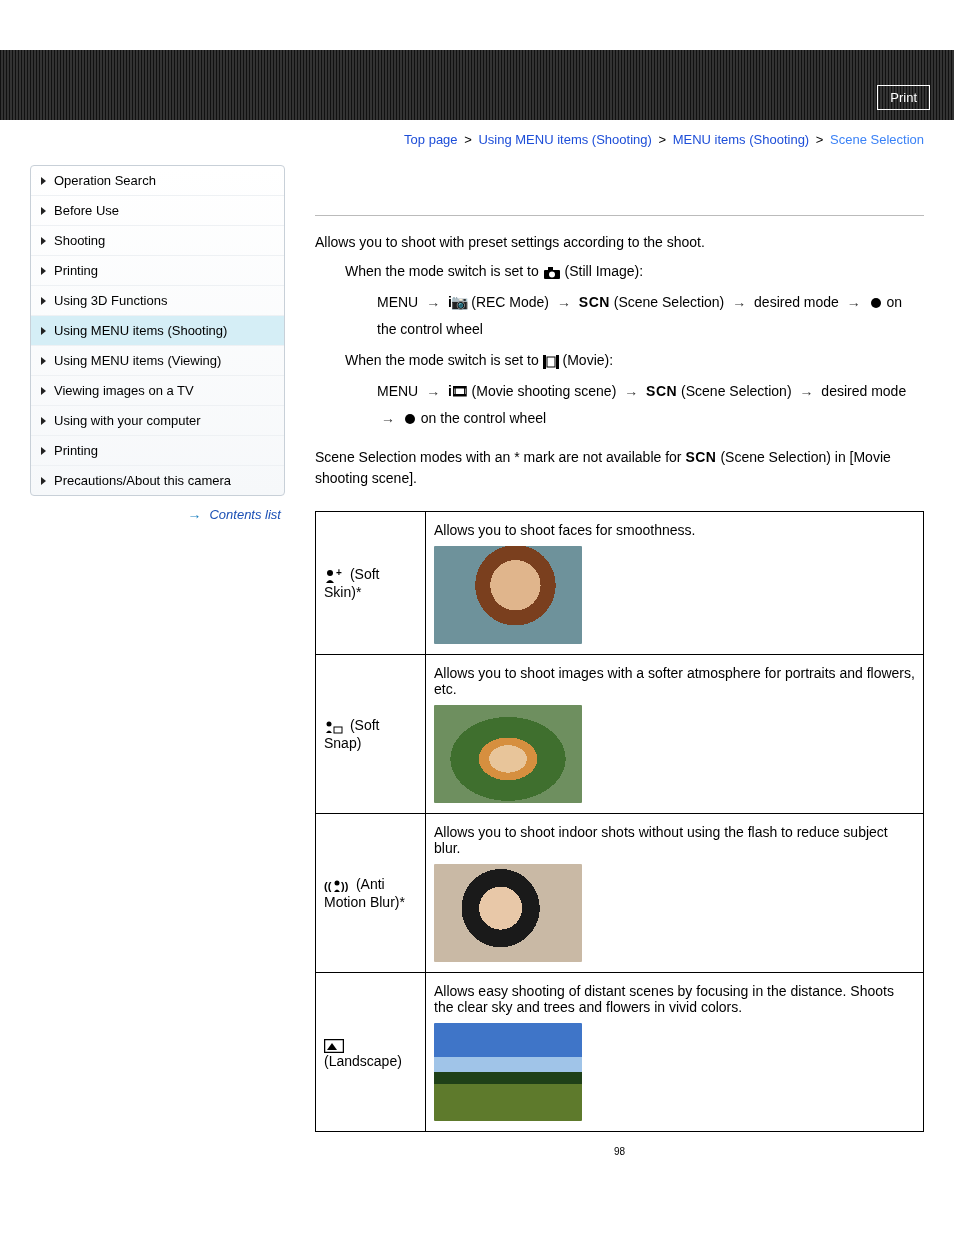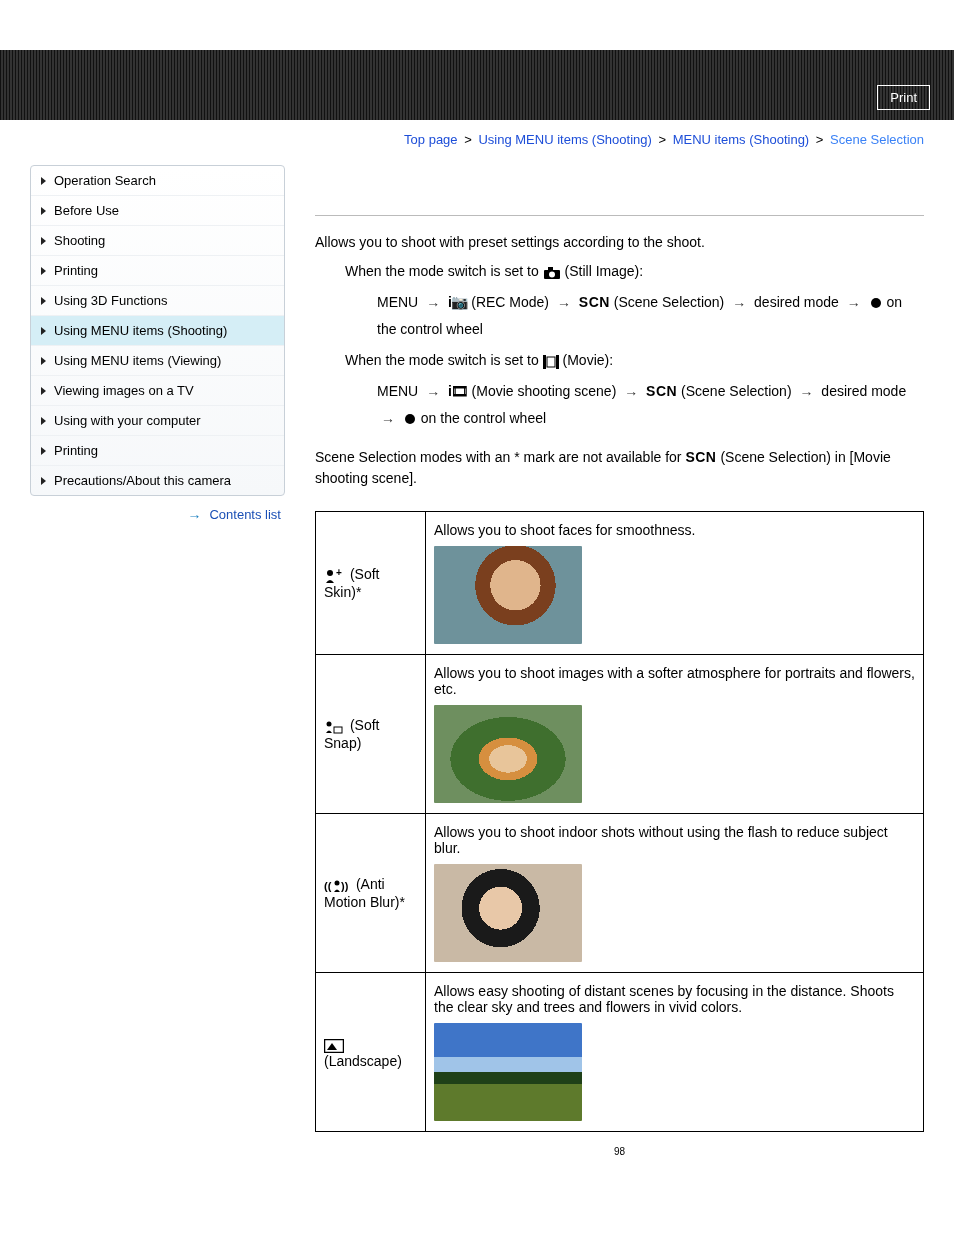--- a/index.html
+++ b/index.html
@@ -10,21 +10,21 @@
   .breadcrumb a { color: #1d4ed8; text-decoration: none; }
   .breadcrumb .sep { color: #000; padding: 0 3px; }
   .breadcrumb .current { color: #3b82f6; }
   .layout { display: flex; align-items: flex-start; padding: 0 30px 0 30px; }
   .sidebar { width: 255px; flex-shrink: 0; border: 1px solid #c8d0d8; border-radius: 4px; background: linear-gradient(#fff, #f6f8fa); margin-top: 10px; }
   .sidebar-item { display: flex; align-items: center; padding: 7px 10px; font-size: 13px; cursor: pointer; border-top: 1px solid #eef1f4; }
   .sidebar-item:first-child { border-top: none; }
   .sidebar-item.active { background: #d5eef6; }
   .sidebar-item .arrow { width: 0; height: 0; border-top: 4px solid transparent; border-bottom: 4px solid transparent; border-left: 5px solid #222; margin-right: 8px; }
   .contents-list-row { text-align: right; padding: 10px 4px 0 0; }
-  .contents-list { color: #1a4fb5; font-size: 13px; text-decoration: none; }
+  .contents-list { color: #1a4fb5; font-size: 13px; text-decoration: none; font-style: italic; }
   .contents-arrow { display: inline-block; color: #1a7fbf; font-weight: bold; margin-right: 4px; }
   .main { flex: 1; padding-left: 30px; padding-top: 30px; }
   .main hr { border: none; border-top: 1px solid #bbb; margin: 30px 0 18px 0; }
   .intro { font-size: 14px; margin-bottom: 10px; }
   .steps { padding-left: 30px; }
   .step-line { margin: 6px 0; line-height: 1.6; }
   .step-sub { padding-left: 32px; line-height: 1.9; }
   .inline-icon { display: inline-block; vertical-align: middle; }
   .icon-rec { font-weight: bold; letter-spacing: -1px; }
   .icon-scn { font-weight: bold; letter-spacing: 0.5px; }

